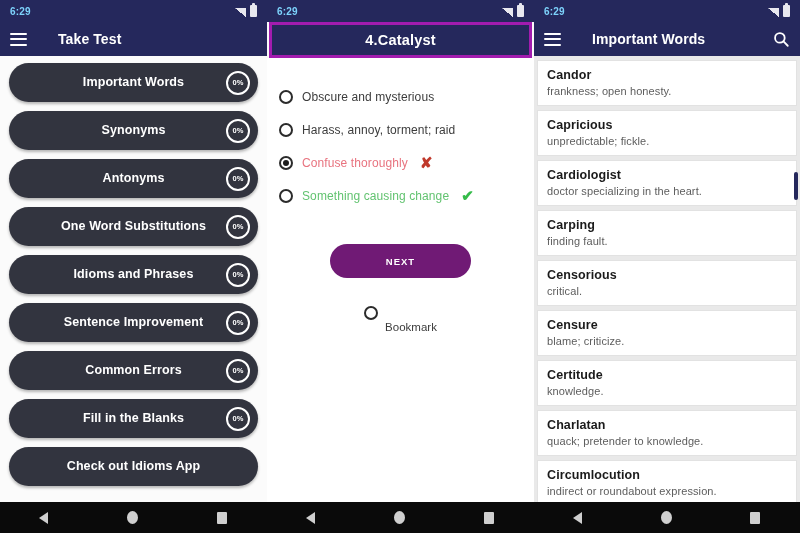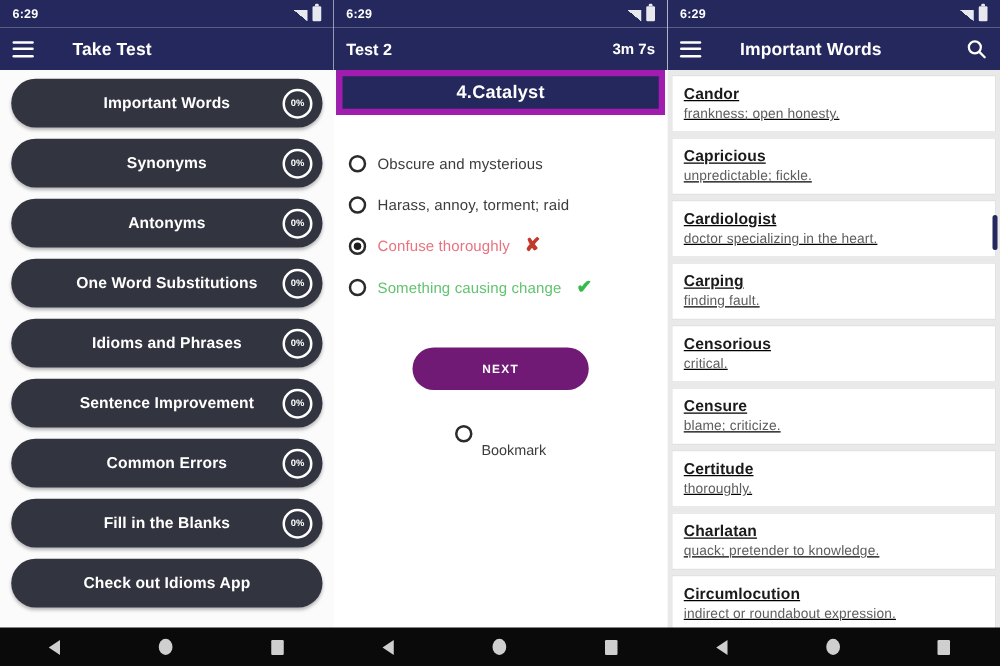--- a/index.html
+++ b/index.html
@@ -26,21 +26,21 @@
     display: flex;
     flex-direction: column;
   }
   .panel.p2 { width: 267px; }
   .panel.p3 { width: 266px; }
 
   
   .statusbar {
     height: 22px;
     background: #25285c;
-    color: #ffffff;
+    color: #7dd3fc;
     display: flex;
     align-items: center;
     padding: 0 10px;
     flex: 0 0 auto;
     justify-content: space-between;
   }
   .statusbar .clock {
     font-size: 10px;
     font-weight: bold;
     letter-spacing: .2px;
@@ -148,21 +148,21 @@
     display: flex;
     align-items: center;
     justify-content: space-between;
     padding: 0 10px;
     flex: 0 0 auto;
   }
   .p2-topbar .tname { font-size: 13px; font-weight: bold; }
   .p2-topbar .ttime { font-size: 12px; font-weight: bold; }
   .q-header {
     background: #25285c;
-    border: 5px solid #a21caf;
+    border: 3px solid #a21caf;
     height: 36px;
     margin: 0 2px 0 2px;
     display: flex;
     align-items: center;
     justify-content: center;
     flex: 0 0 auto;
   }
   .q-header .qtitle {
     color: #ffffff;
     font-size: 14.5px;
@@ -254,21 +254,20 @@
     overflow: hidden;
     position: relative;
     padding-top: 4px;
   }
   .word-card {
     background: #ffffff;
     margin: 0 3px 4px 3px;
     padding: 7px 9px 8px 9px;
     border: 1px solid #e2e2e2;
     cursor: pointer;
-    text-decoration: underline;
   }
   .word-card .w-title {
     font-size: 12.5px;
     font-weight: bold;
     color: #1a1a1a;
     letter-spacing: .1px;
     margin-bottom: 3px;
   }
   .word-card .w-def {
     font-size: 11px;
@@ -384,24 +383,20 @@
   <div class="panel p2">
     <div class="statusbar">
       <span class="clock">6:29</span>
       <span class="sb-spacer"></span>
       <span class="sb-icons">
         <span class="ico-signal"></span>
         <span class="ico-battery"></span>
       </span>
     </div>
 
-    <div class="p2-topbar">
-      <span class="tname">Test 2</span>
-      <span class="ttime">3m 7s</span>
-    </div>
 
     <div class="q-header">
       <span class="qtitle">4.Catalyst</span>
     </div>
 
     <div class="p2-body">
       <div class="option-row">
         <span class="radio"></span>
         <span class="otext">Obscure and mysterious</span>
       </div>
@@ -476,21 +471,21 @@
       <div class="word-card">
         <div class="w-title">Censorious</div>
         <div class="w-def">critical.</div>
       </div>
       <div class="word-card">
         <div class="w-title">Censure</div>
         <div class="w-def">blame; criticize.</div>
       </div>
       <div class="word-card">
         <div class="w-title">Certitude</div>
-        <div class="w-def">thoroughly.</div>
+        <div class="w-def">knowledge.</div>
       </div>
       <div class="word-card">
         <div class="w-title">Charlatan</div>
         <div class="w-def">quack; pretender to knowledge.</div>
       </div>
       <div class="word-card">
         <div class="w-title">Circumlocution</div>
         <div class="w-def">indirect or roundabout expression.</div>
       </div>
       <div class="scroll-thumb"></div>

